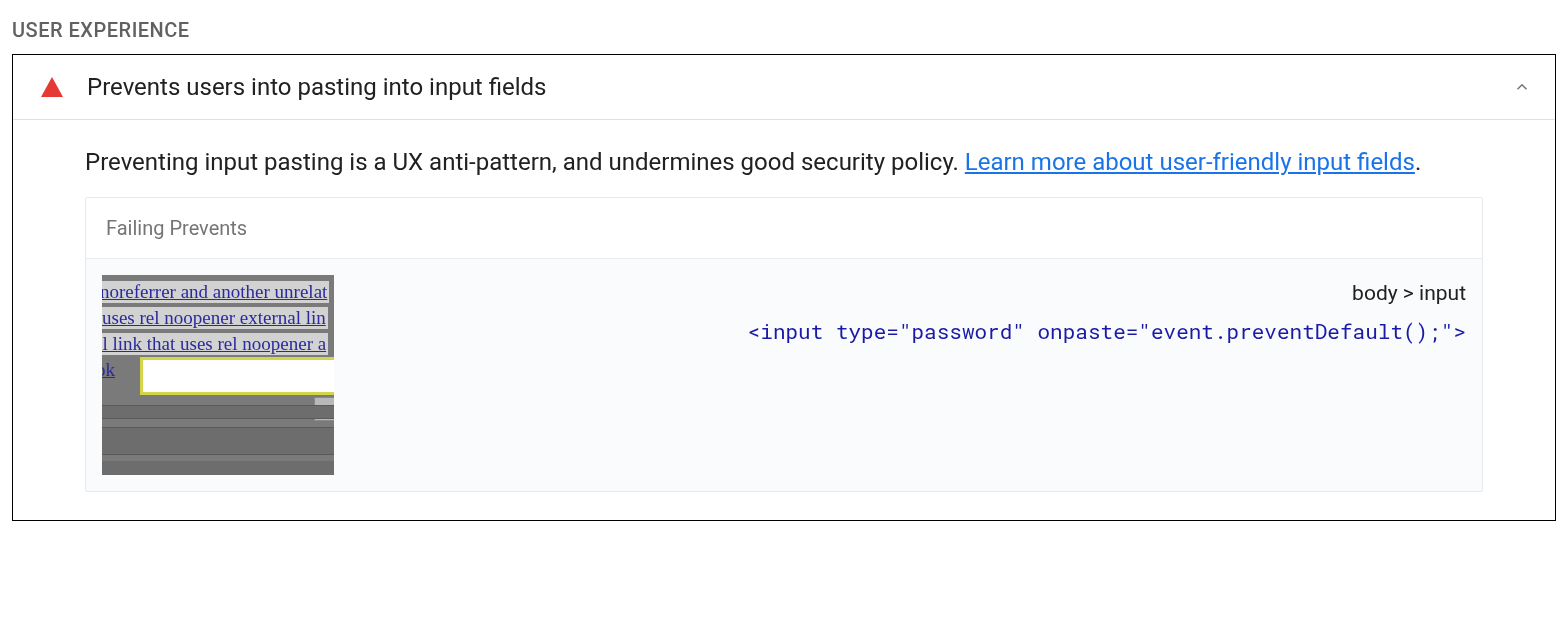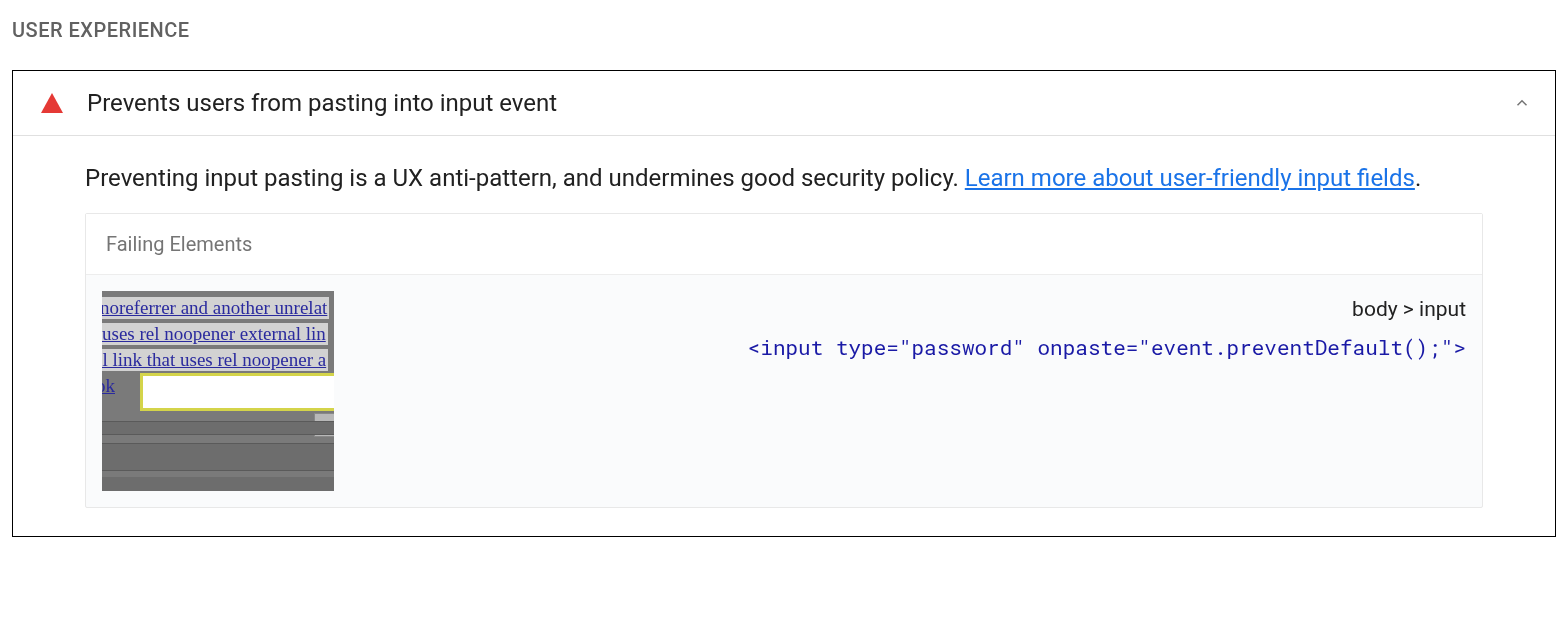--- a/index.html
+++ b/index.html
@@ -7,21 +7,21 @@
       font-family: Roboto, Helvetica, Arial, sans-serif;
       background: #fff;
       padding: 18px 12px;
       color: #212121;
     }
     .section-label {
       font-size: 20px;
       font-weight: 500;
       letter-spacing: 0.5px;
       color: #616161;
-      margin-bottom: 28px;
+      margin-bottom: 12px;
       text-transform: uppercase;
     }
     .audit-card {
       border: 1px solid #000;
       background: #fff;
     }
     .audit-header {
       display: flex;
       align-items: center;
       padding: 18px 24px 18px 28px;
@@ -166,35 +166,35 @@
   </style>
 </head>
 <body>
 
 <div class="section-label">USER EXPERIENCE</div>
 
 <div class="audit-card">
 
   <div class="audit-header">
     <div class="status-triangle"></div>
-    <div class="audit-title">Prevents users from pasting into input event</div>
+    <div class="audit-title">Prevents users into pasting into input fields</div>
     <div class="chevron">
       <svg viewBox="0 0 24 24" width="18" height="18" fill="none" stroke="#757575" stroke-width="2">
         <polyline points="6 15 12 9 18 15"></polyline>
       </svg>
     </div>
   </div>
 
   <div class="audit-body">
     <p class="audit-description">
       <span>Preventing input pasting is a UX anti-pattern, and undermines good security policy. </span><a href="#">Learn more about user-friendly input fields</a><span>.</span>
     </p>
 
     <div class="failing-panel">
-      <div class="failing-header">Failing Elements</div>
+      <div class="failing-header">Failing Prevents</div>
 
       <div class="failing-item">
         <div class="thumb">
           <span class="thumb-text thumb-line1">noreferrer and another unrelat</span>
           <span class="thumb-text thumb-line2">t uses rel noopener external lin</span>
           <span class="thumb-text thumb-line3">al link that uses rel noopener a</span>
           <span class="thumb-text thumb-line4">ok</span>
           <div class="thumb-input"></div>
           <div class="thumb-small-box"></div>
           <div class="thumb-bottom1"></div>

